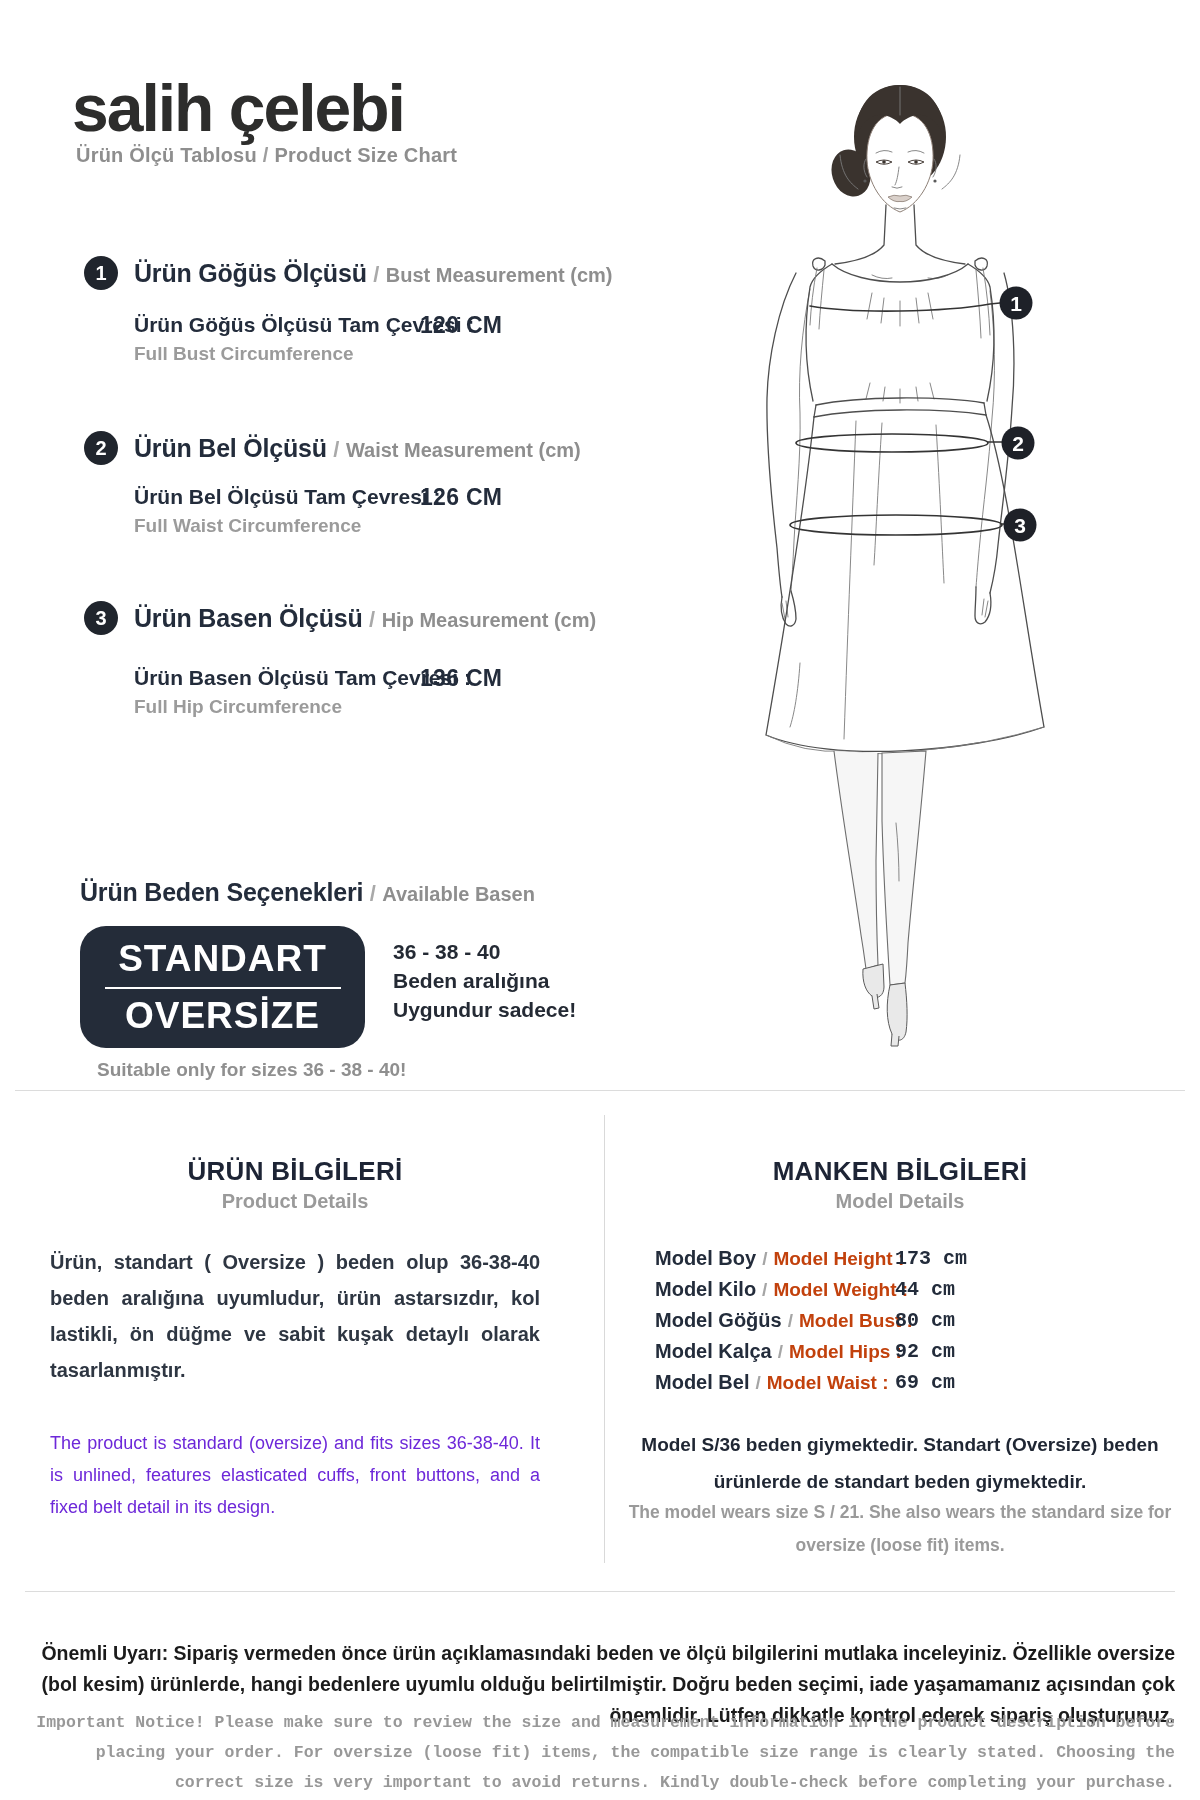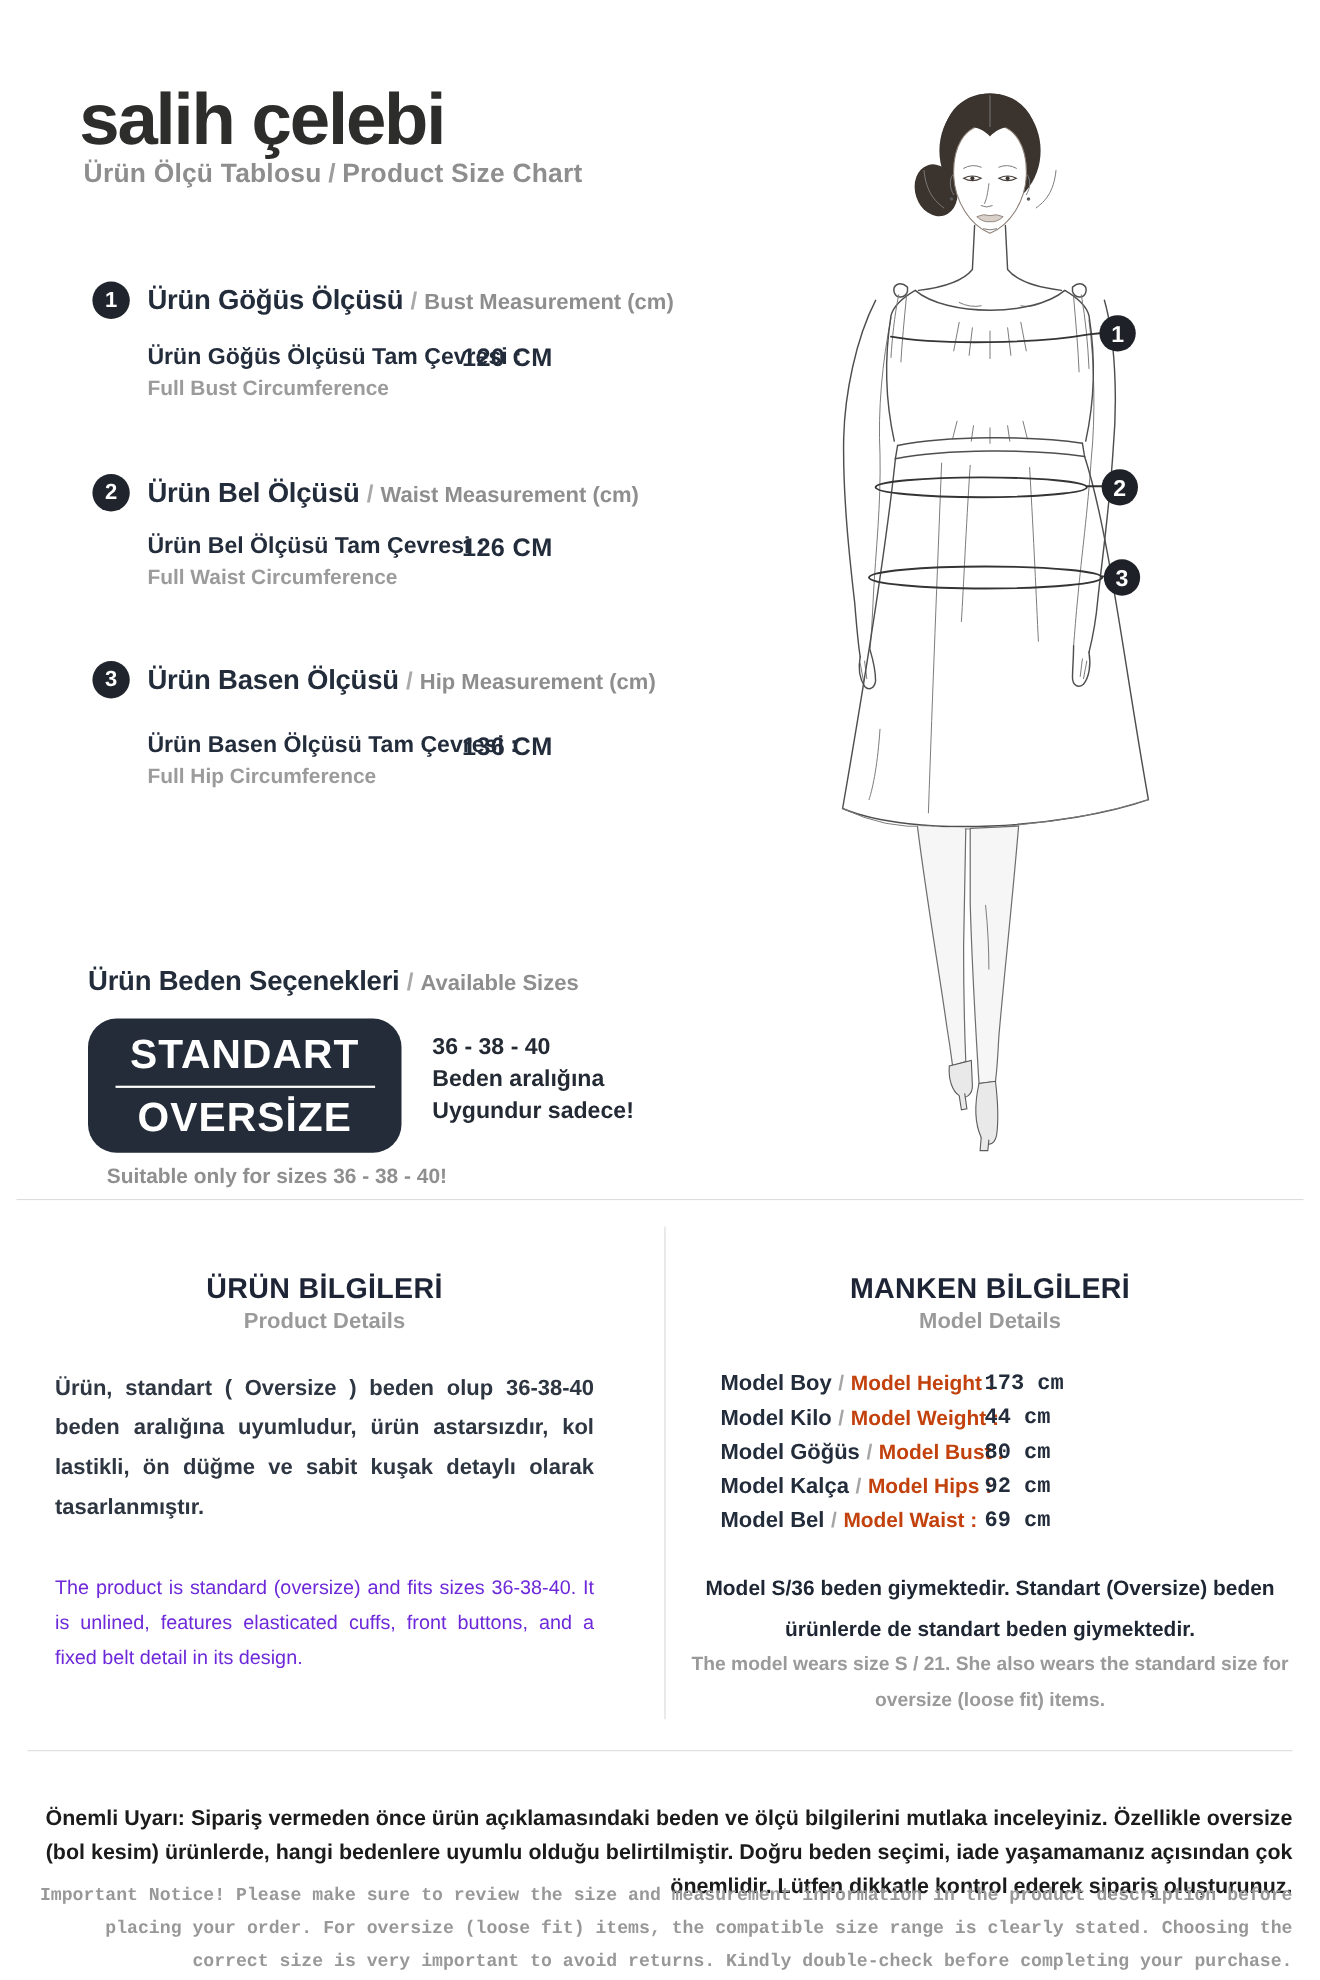--- a/index.html
+++ b/index.html
@@ -3,21 +3,21 @@
 <meta charset="utf-8">
 <style>
   * { margin:0; padding:0; box-sizing:border-box; }
   html,body { background:#ffffff; }
   body { font-family:"Liberation Sans", sans-serif; }
   .page { position:relative; width:1200px; height:1800px; background:#ffffff; overflow:hidden; margin:18px auto; }
   .abs { position:absolute; }
 
   
   .logo { left:72px; top:52px; font-size:66px; font-weight:700; letter-spacing:-2px; color:#2d2d2c; }
-  .subtitle { left:76px; top:126px; font-size:24px; font-weight:700; color:#8e8e8e; letter-spacing:.2px; }
+  .subtitle { left:76px; top:126px; font-size:20px; font-weight:700; color:#8e8e8e; letter-spacing:.2px; }
   .subtitle .sep { color:#9d9d9d; padding:0 6px; }
 
   
   .sec-head { display:flex; align-items:center; gap:16px; }
   .num-circle { width:34px; height:34px; border-radius:50%; background:#20252d; color:#fff;
     display:flex; align-items:center; justify-content:center; font-size:20px; font-weight:700; flex:0 0 34px; }
   .sec-title-tr { font-size:25px; font-weight:800; color:#232c3b; letter-spacing:-.2px; }
   .sec-sep { font-size:22px; font-weight:700; color:#a9a9a9; padding:0 2px; }
   .sec-title-en { font-size:20px; font-weight:700; color:#8e8e8e; }
   .sec-row-label { font-size:21px; font-weight:700; color:#232c3b; }
@@ -103,21 +103,21 @@
       <span class="sec-title-en">Hip Measurement (cm)</span>
     </div>
   </div>
   <div class="abs sec-row-label" style="left:134px; top:648px;">Ürün Basen Ölçüsü Tam Çevresi :</div>
   <div class="abs sec-row-value" style="left:420px; top:647px;">136 CM</div>
   <div class="abs sec-row-sub" style="left:134px; top:678px;">Full Hip Circumference</div>
 
   <div class="abs sizes-head">
     <span class="sec-title-tr">Ürün Beden Seçenekleri</span>
     <span class="sec-sep">/</span>
-    <span class="sec-title-en">Available Sizes</span>
+    <span class="sec-title-en">Available Basen</span>
   </div>
   <div class="abs badge">
     <div class="badge-top">STANDART</div>
     <div class="badge-line"></div>
     <div class="badge-bottom">OVERSİZE</div>
   </div>
   <div class="abs range">
     <div>36 - 38 - 40</div>
     <div>Beden aralığına</div>
     <div>Uygundur sadece!</div>

